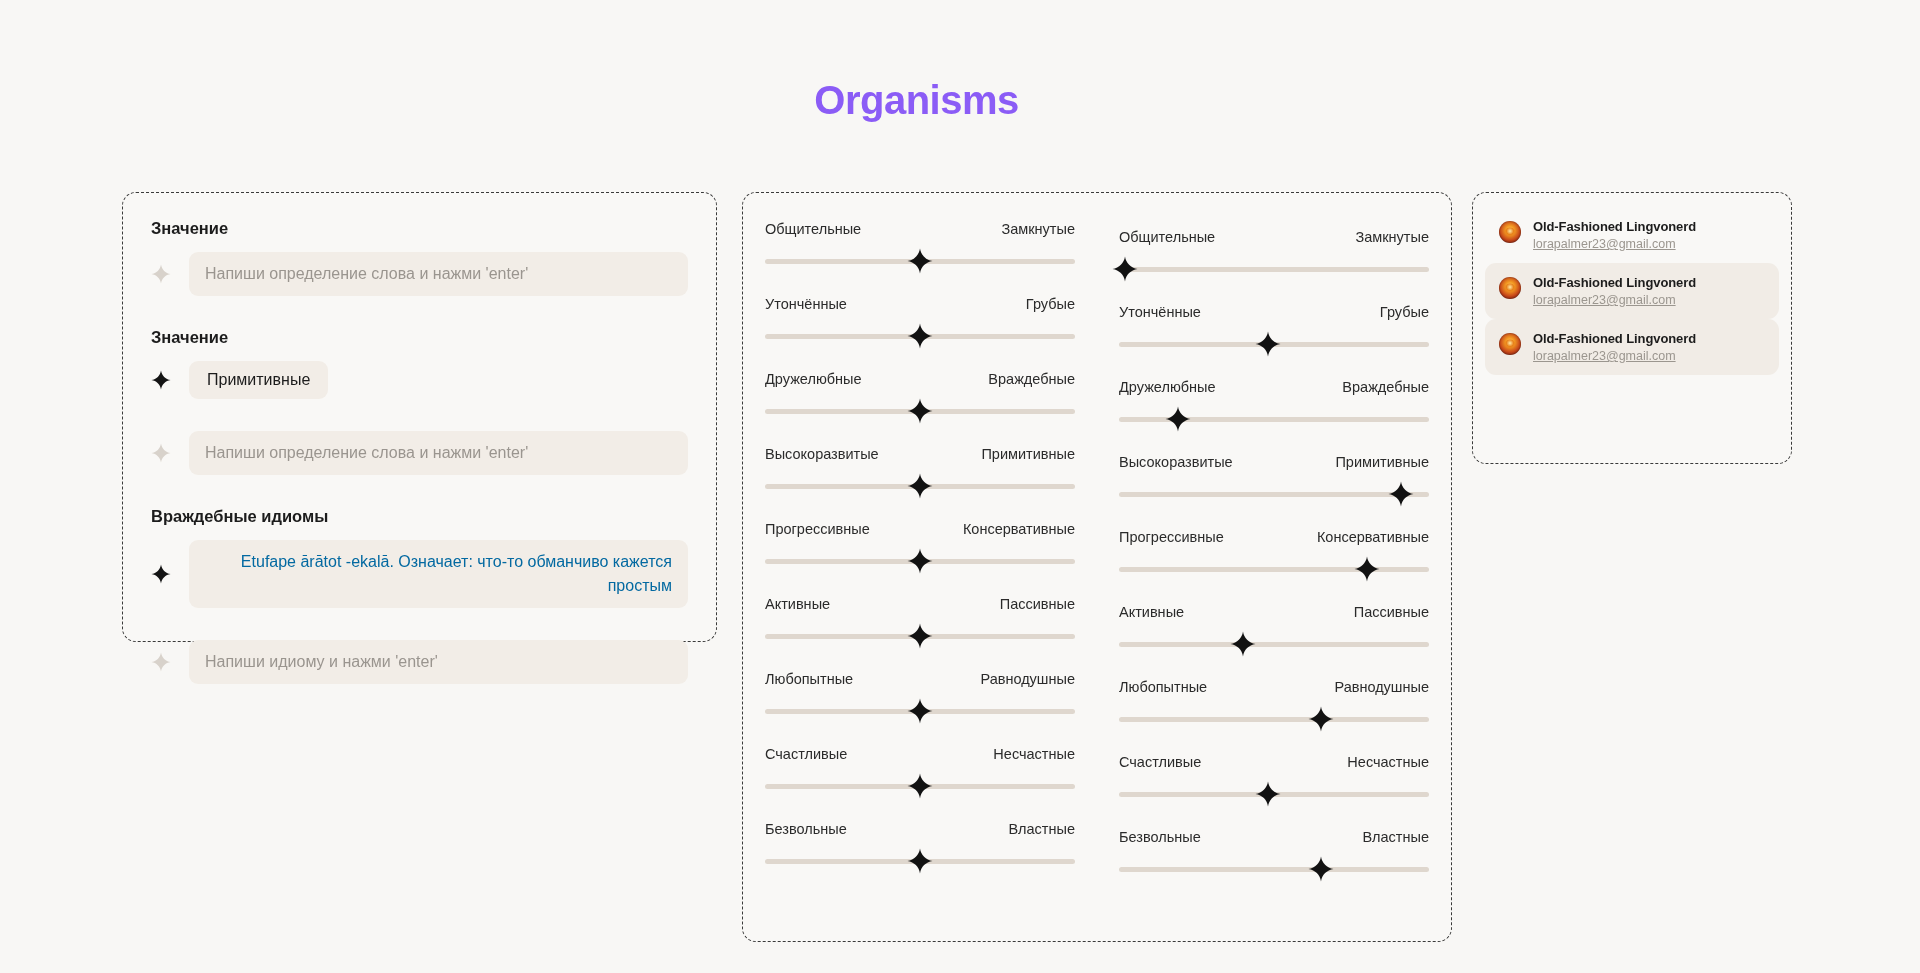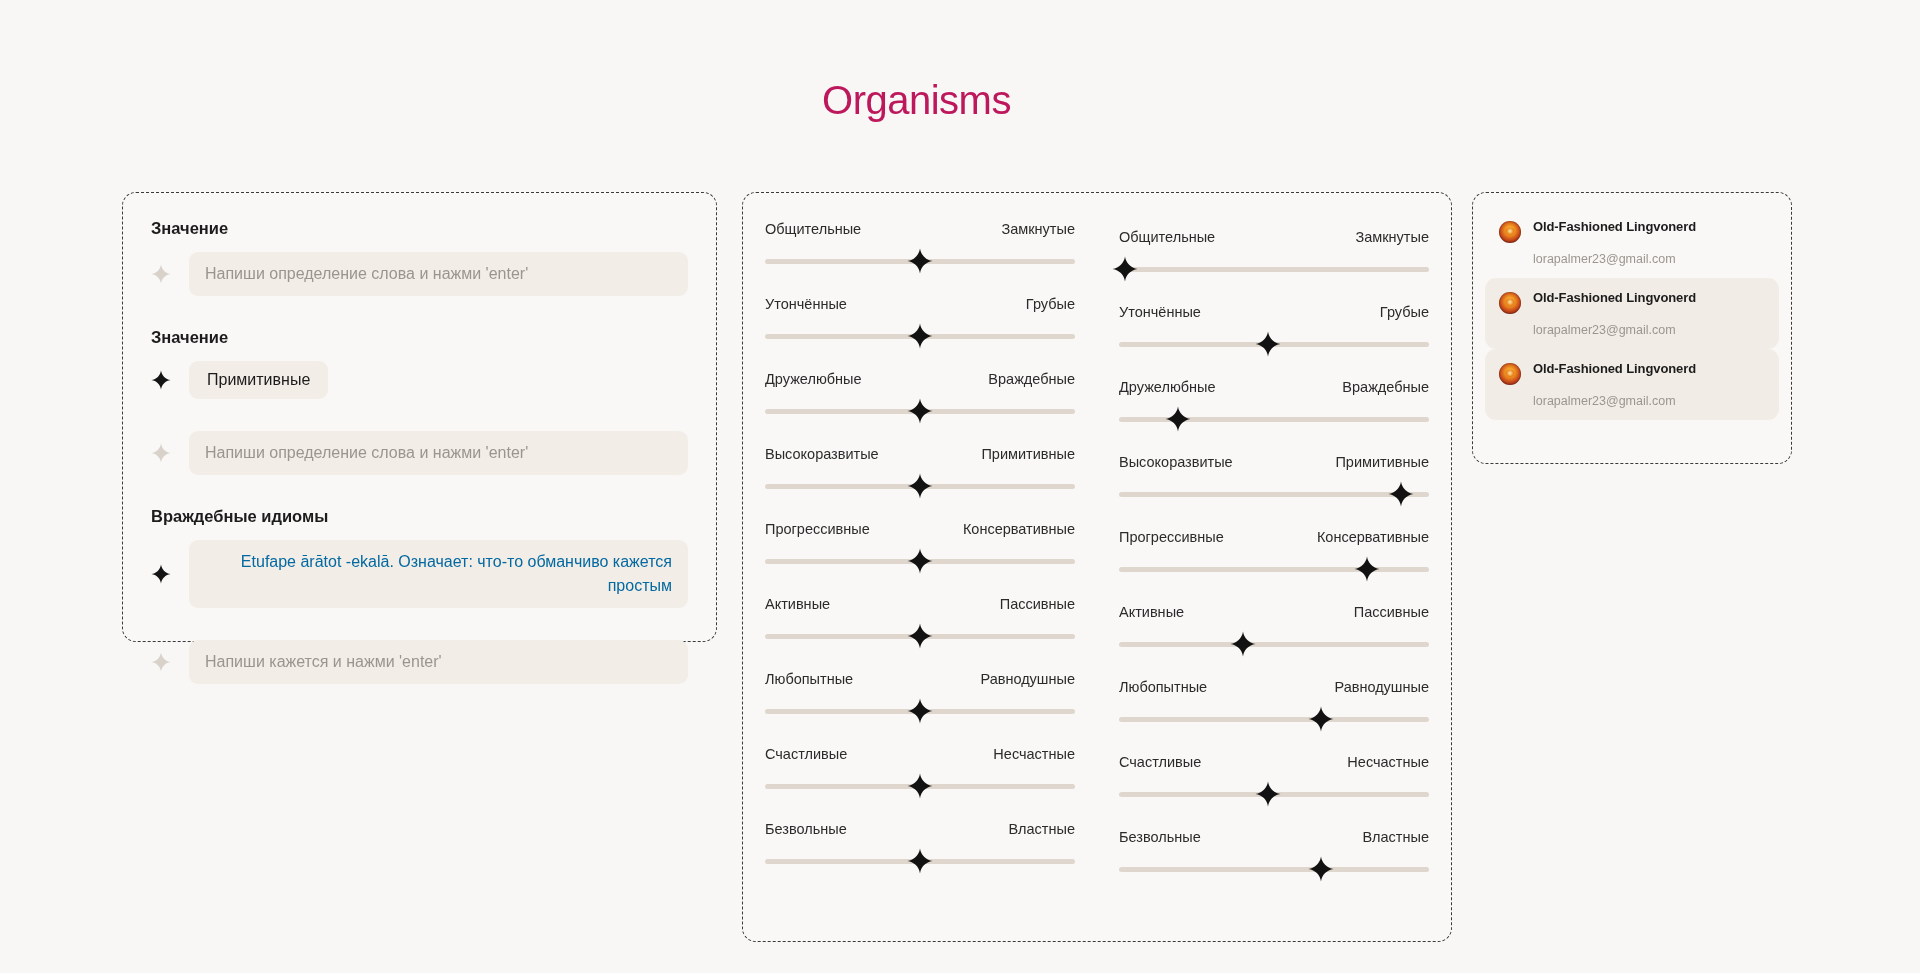--- a/index.html
+++ b/index.html
@@ -17,23 +17,23 @@
   .page { position: relative; width: 1920px; height: 973px; }
 
   
   .page-title {
     position: absolute;
     top: 78px;
     left: 0;
     width: 1833px;
     text-align: center;
     font-size: 40px;
-    font-weight: normal;
+    font-weight: bold;
     letter-spacing: -0.5px;
-    color: #be185d;
+    color: #8b5cf6;
   }
 
   
   .panel {
     position: absolute;
     border: 1.5px dashed #3A3A3A;
     border-radius: 14px;
     background: #F9F8F6;
   }
 
@@ -177,30 +177,31 @@
   .avatar::after {
     content: "";
     position: absolute;
     left: 50%; top: 52%;
     width: 11px; height: 9px;
     transform: translate(-50%,-50%);
     background: radial-gradient(ellipse at 50% 40%, #FFE9A8 0%, #E8821B 45%, rgba(120,30,10,0) 75%);
     border-radius: 50%;
   }
 
-  .user-text { display: flex; flex-direction: column; gap: 18px; }
+  .user-text { display: flex; flex-direction: column; gap: 3px; }
   .user-name {
     font-size: 13px;
     font-weight: bold;
     color: #1C1C1C;
     letter-spacing: -0.1px;
   }
   .user-email {
     font-size: 12.5px;
     color: #9B968F;
+    text-decoration: underline;
   }
 </style>
 </head>
 <body>
 
 <div class="page">
 
   <div class="page-title">Organisms</div>
 
   <section class="panel" id="panel-word">
@@ -233,21 +234,21 @@
         <div class="entry-row">
           <span class="sparkle dark"><svg width="20" height="20" viewBox="0 0 24 24">
               <path d="M12 0.5 C12.9 6.6 17.4 11.1 23.5 12 C17.4 12.9 12.9 17.4 12 23.5 C11.1 17.4 6.6 12.9 0.5 12 C6.6 11.1 11.1 6.6 12 0.5 Z"></path>
             </svg></span>
           <div class="entry-input filled tall">Etufape ārātot -ekalā. Означает: что-то обманчиво кажется простым</div>
         </div>
         <div class="entry-row">
           <span class="sparkle muted"><svg width="20" height="20" viewBox="0 0 24 24">
               <path d="M12 0.5 C12.9 6.6 17.4 11.1 23.5 12 C17.4 12.9 12.9 17.4 12 23.5 C11.1 17.4 6.6 12.9 0.5 12 C6.6 11.1 11.1 6.6 12 0.5 Z"></path>
             </svg></span>
-          <div class="entry-input placeholder">Напиши кажется и нажми 'enter'</div>
+          <div class="entry-input placeholder">Напиши идиому и нажми 'enter'</div>
         </div>
       </div>
     </section>
 
   <section class="panel" id="panel-sliders">
     <div class="slider-columns">
         <div class="slider-col col-a">
           <div class="slider-item">
             <div class="slider-labels">
               <span>Общительные</span>

